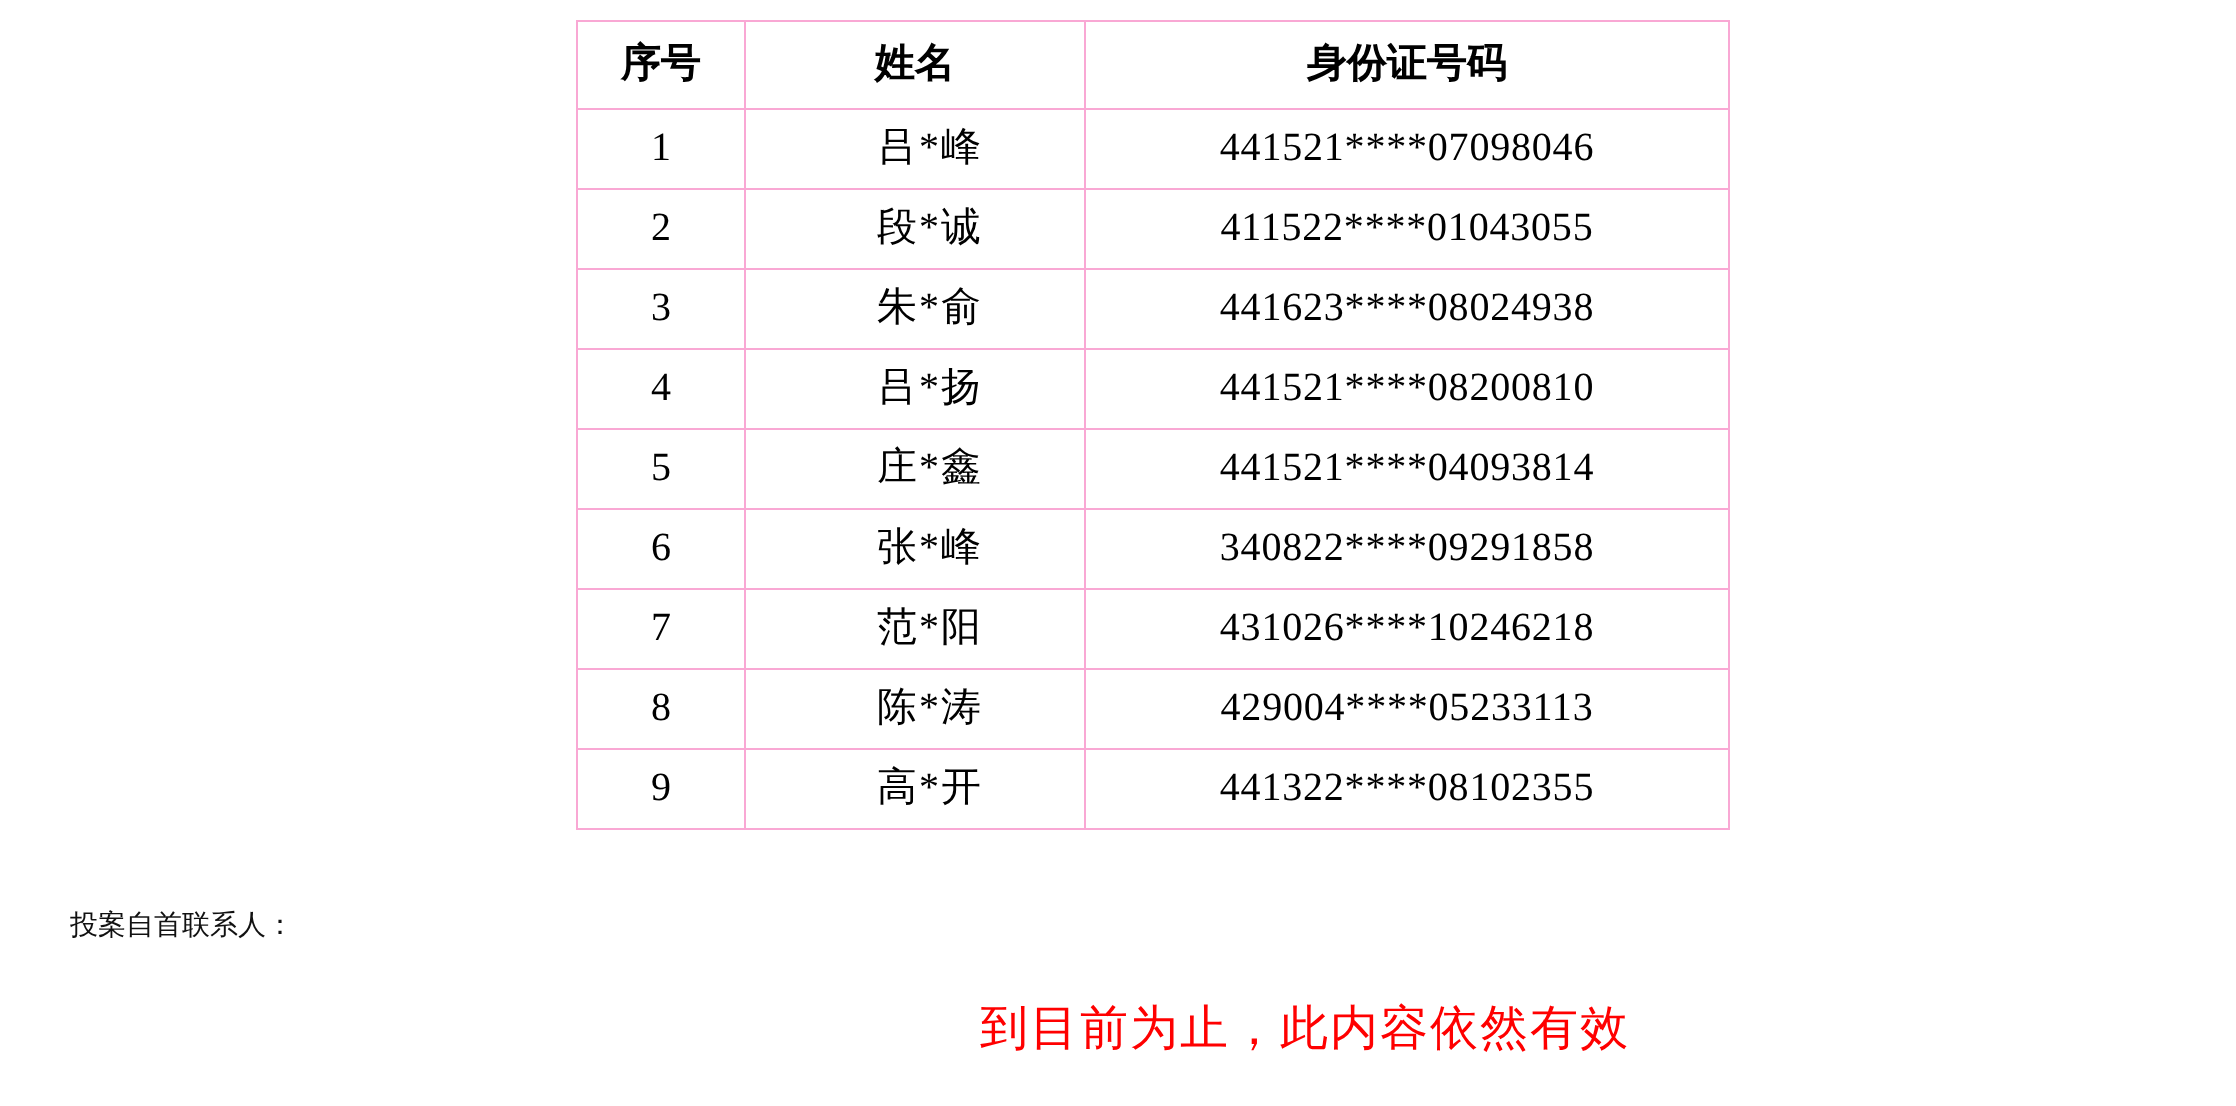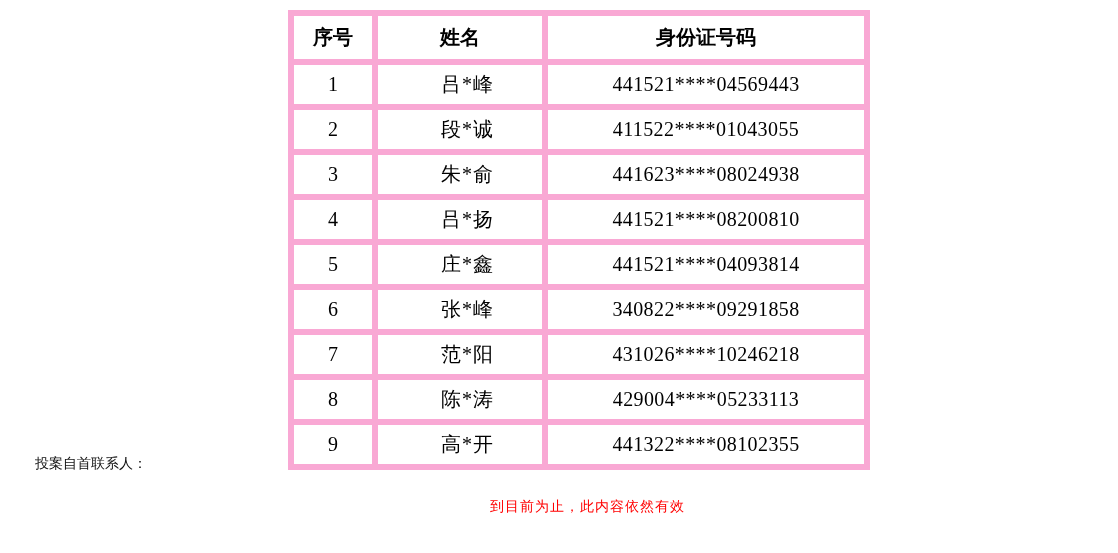--- a/index.html
+++ b/index.html
@@ -22,21 +22,21 @@
   .table-wrap {
     position: absolute;
     left: 288px;
     top: 10px;
   }
   table.id-table {
     border-collapse: collapse;
     table-layout: fixed;
   }
   table.id-table td, table.id-table th {
-    border: 6px solid #f9a8d4;
+    border: 1px solid #f9a8d4;
     text-align: center;
     vertical-align: middle;
     font-weight: normal;
     font-family: "Liberation Serif", "DejaVu Serif", serif;
   }
   table.id-table th {
     font-weight: bold;
     font-size: 20px;
     height: 41px;
     line-height: 41px;
@@ -73,21 +73,21 @@
     color: #111111;
     font-family: Liberation Mono, monospace;
   }
   .contact-line {
     white-space: nowrap;
   }
   .notice {
     position: absolute;
     left: 490px;
     top: 498px;
-    font-size: 14px;
+    font-size: 24px;
     color: #ff0000;
     font-family: "Liberation Serif", "DejaVu Serif", serif;
     letter-spacing: 1px;
     white-space: nowrap;
   }
 </style>
 </head>
 <body>
 
 <div class="page">
@@ -103,21 +103,21 @@
         <tr>
           <th>序号</th>
           <th>姓名</th>
           <th>身份证号码</th>
         </tr>
       </thead>
       <tbody>
         <tr>
           <td class="seq-cell">1</td>
           <td class="name-cell">吕*峰</td>
-          <td class="id-cell">441521****04569443</td>
+          <td class="id-cell">441521****07098046</td>
         </tr>
         <tr>
           <td class="seq-cell">2</td>
           <td class="name-cell">段*诚</td>
           <td class="id-cell">411522****01043055</td>
         </tr>
         <tr>
           <td class="seq-cell">3</td>
           <td class="name-cell">朱*俞</td>
           <td class="id-cell">441623****08024938</td>

